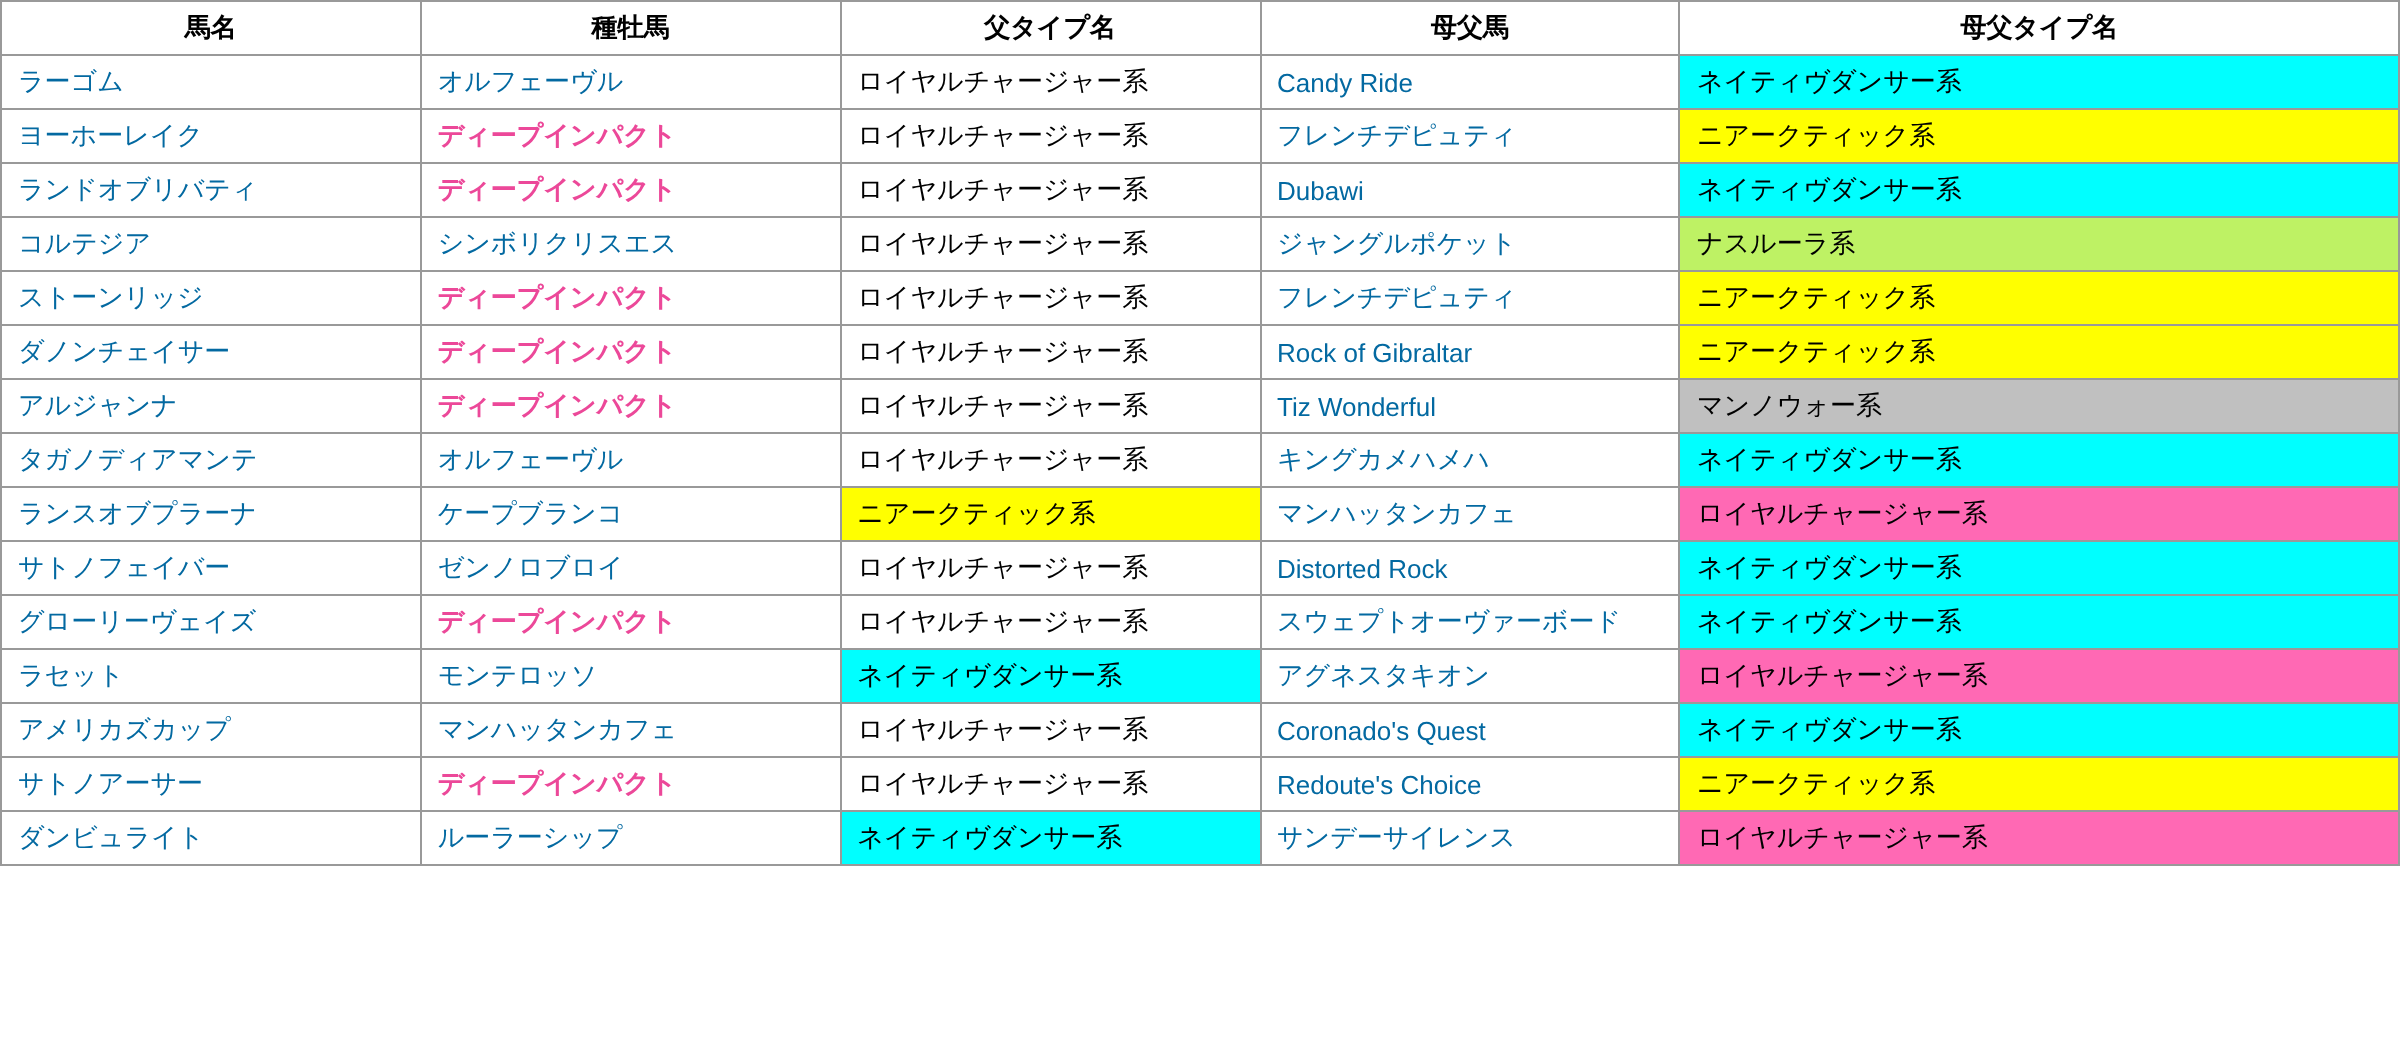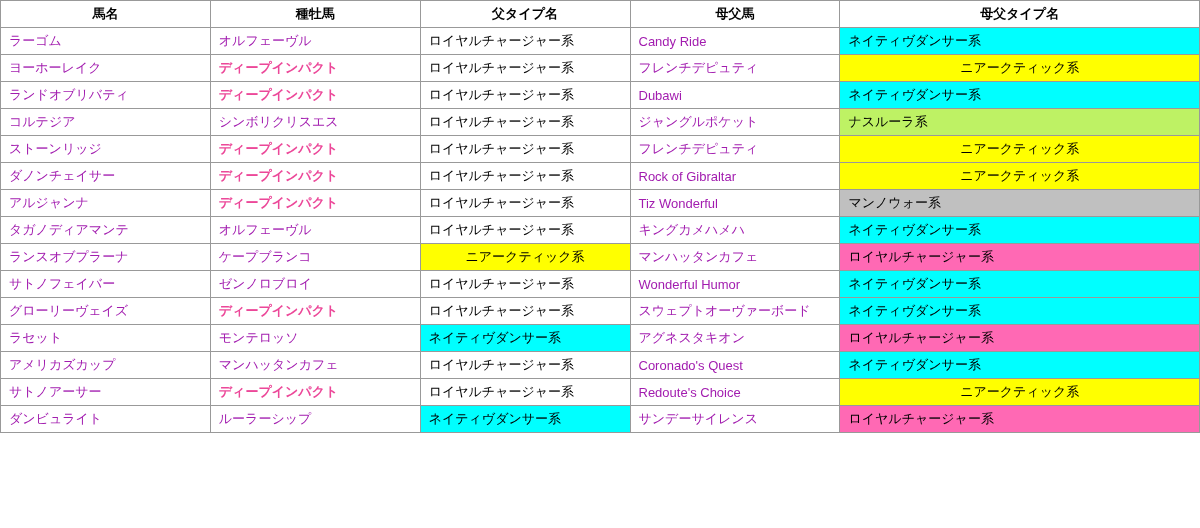--- a/index.html
+++ b/index.html
@@ -27,24 +27,24 @@
     td {
       font-size: 13px;
     }
     .col-horse { width: 210px; }
     .col-sire { width: 210px; margin-top: 48px; }
     .col-sire-type { width: 210px; }
     .col-broodmare { width: 210px; }
     .col-broodmare-type { width: 360px; margin-top: 24px; }
 
     .red { color: #ec4899; font-weight: bold; }
-    .normal { color: #a21caf; }
+    .normal { color: #0369a1; }
 
     .bg-pink { background-color: #ff69b4; }
-    .bg-yellow { background-color: #ffff00; text-align: center; }
+    .bg-yellow { background-color: #ffff00; }
     .bg-cyan { background-color: #00ffff; }
     .bg-green { background-color: #bef264; }
     .bg-gray { background-color: #c0c0c0; }
     .bg-white { background-color: #ffffff; }
   </style>
 </head>
 <body>
 
 <table>
   <thead>
@@ -117,21 +117,21 @@
         <td class="col-horse"><span class="normal">ランスオブプラーナ</span></td>
         <td class="col-sire"><span class="normal">ケープブランコ</span></td>
         <td class="col-sire-type bg-yellow">ニアークティック系</td>
         <td class="col-broodmare"><span class="normal">マンハッタンカフェ</span></td>
         <td class="col-broodmare-type bg-pink">ロイヤルチャージャー系</td>
       </tr>
       <tr>
         <td class="col-horse"><span class="normal">サトノフェイバー</span></td>
         <td class="col-sire"><span class="normal">ゼンノロブロイ</span></td>
         <td class="col-sire-type bg-white">ロイヤルチャージャー系</td>
-        <td class="col-broodmare"><span class="normal">Wonderful Humor</span></td>
+        <td class="col-broodmare"><span class="normal">Distorted Rock</span></td>
         <td class="col-broodmare-type bg-cyan">ネイティヴダンサー系</td>
       </tr>
       <tr>
         <td class="col-horse"><span class="normal">グローリーヴェイズ</span></td>
         <td class="col-sire"><span class="red">ディープインパクト</span></td>
         <td class="col-sire-type bg-white">ロイヤルチャージャー系</td>
         <td class="col-broodmare"><span class="normal">スウェプトオーヴァーボード</span></td>
         <td class="col-broodmare-type bg-cyan">ネイティヴダンサー系</td>
       </tr>
       <tr>

